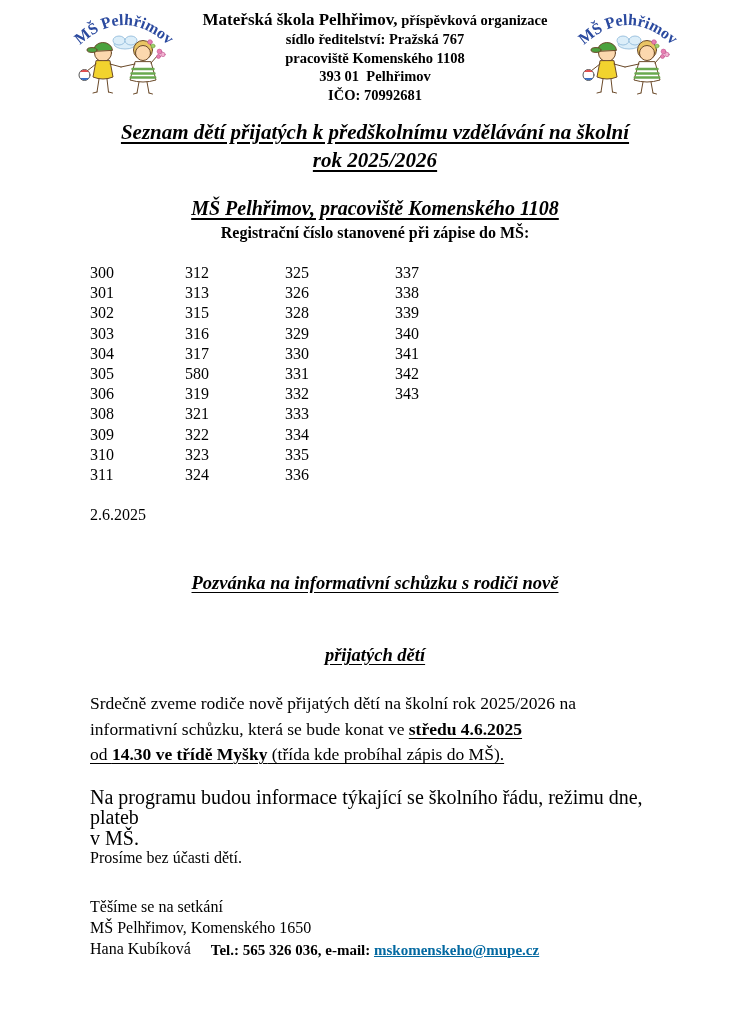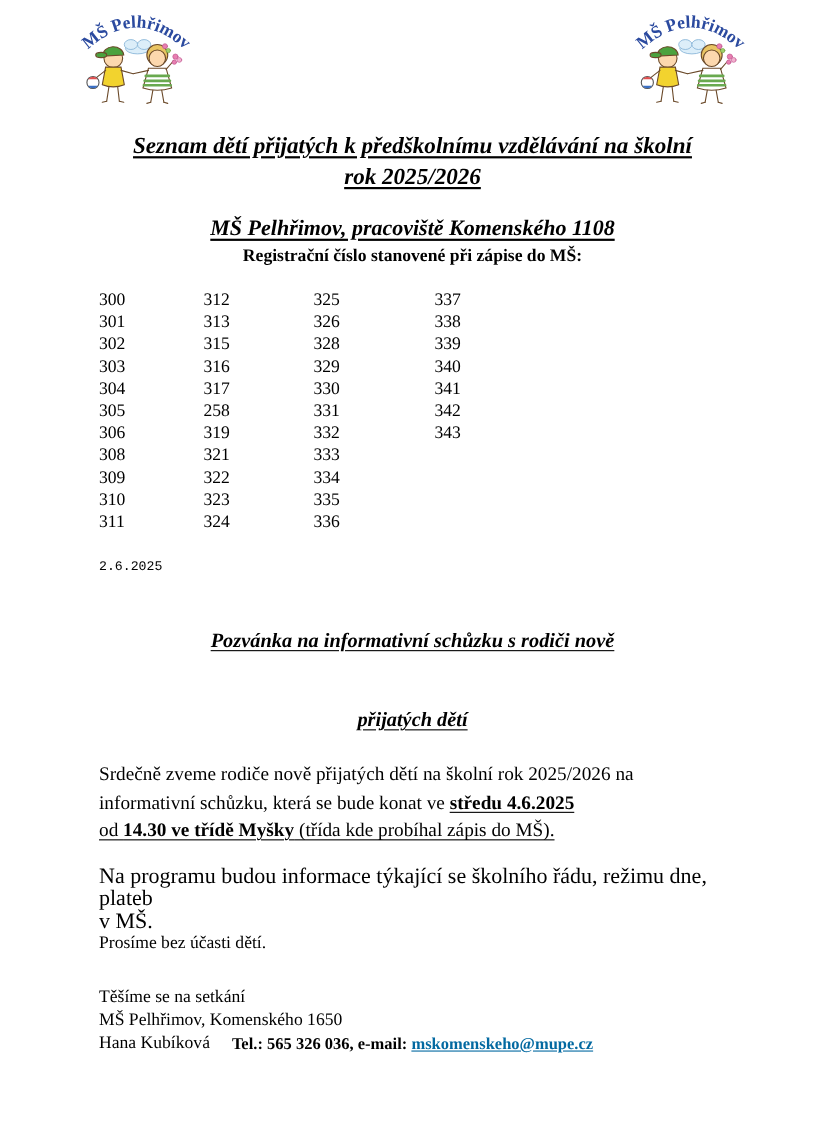--- a/index.html
+++ b/index.html
@@ -28,21 +28,21 @@
                   font-style:italic; line-height:24px; }
   .reg-label { margin-top:3px; text-align:center; font-size:16px; font-weight:bold;
                line-height:20px; }
   
   .numbers { display:flex; margin:20px 0 0 90px; font-size:16px; line-height:20.2px; }
   .num-col { display:flex; flex-direction:column; }
   .num-col:nth-child(1){ width:95px; }
   .num-col:nth-child(2){ width:100px; }
   .num-col:nth-child(3){ width:110px; }
   
-  .date-line { margin:20px 0 0 90px; font-size:12px; line-height:20px;font-family:Liberation Mono, monospace; }
+  .date-line { margin:20px 0 0 90px; font-size:16px; line-height:20px; }
   .invite-heading { margin-top:42px; text-align:center; font-size:18.5px;
                     font-weight:bold; font-style:italic; line-height:28px; }
   .invite-heading .hl { display:block;margin-top:44px; }
   .invite-para { margin:22px 88px 0 90px; font-size:17.5px; line-height:25.5px; }
   .b { font-weight:bold; }
   .program { margin:19px 88px 0 90px; font-size:20px; line-height:20.5px; }
   .program-note { margin:0 88px 0 90px; font-size:16px; line-height:20.5px; }
   .closing { margin:27px 88px 0 90px; font-size:16px; line-height:21px; }
   
   .footer { position:absolute; top:942px; left:0; right:0; text-align:center;
@@ -95,20 +95,27 @@
         <circle cx="96.5" cy="45.5" r="2.4" fill="#e87fb1" stroke="#c05590" stroke-width="0.6"></circle>
         <circle cx="100" cy="48.5" r="2.2" fill="#f3b0cf" stroke="#c05590" stroke-width="0.6"></circle>
         <circle cx="95.5" cy="50.5" r="2" fill="#e87fb1" stroke="#c05590" stroke-width="0.6"></circle>
         <line x1="76" y1="76" x2="74" y2="87"></line>
           <line x1="84" y1="76" x2="86" y2="87"></line>
         <line x1="74" y1="87" x2="70.5" y2="88"></line>
           <line x1="86" y1="87" x2="89.5" y2="88"></line>
       </g>
     </svg>
 
+    <div class="header-text">
+      <div class="org-line"><span>Mateřská škola Pelhřimov,</span><span class="org-suffix"> příspěvková organizace</span></div>
+      <div>sídlo ředitelství: Pražská 767</div>
+      <div>pracoviště Komenského 1108</div>
+      <div class="pre">393 01  Pelhřimov</div>
+      <div>IČO: 70992681</div>
+    </div>
 
     <svg class="logo logo-right" viewBox="0 0 122 92">
       <defs>
           <path id="arcR" d="M 10,46 Q 61,-8 112,46" fill="none"></path>
         </defs>
       <text font-size="16" font-weight="bold" fill="#2b4a9f" font-family="Liberation Serif, serif">
         <textPath href="#arcR" startOffset="50%" text-anchor="middle">MŠ Pelhřimov</textPath>
       </text>
       <g stroke="#8ab6d8" stroke-width="0.8" fill="#dceef9">
         <ellipse cx="62" cy="38" rx="11" ry="5"></ellipse>
@@ -174,21 +181,21 @@
         <div>309</div>
         <div>310</div>
         <div>311</div>
       </div>
       <div class="num-col">
         <div>312</div>
         <div>313</div>
         <div>315</div>
         <div>316</div>
         <div>317</div>
-        <div>258</div>
+        <div>580</div>
         <div>319</div>
         <div>321</div>
         <div>322</div>
         <div>323</div>
         <div>324</div>
       </div>
       <div class="num-col">
         <div>325</div>
         <div>326</div>
         <div>328</div>

